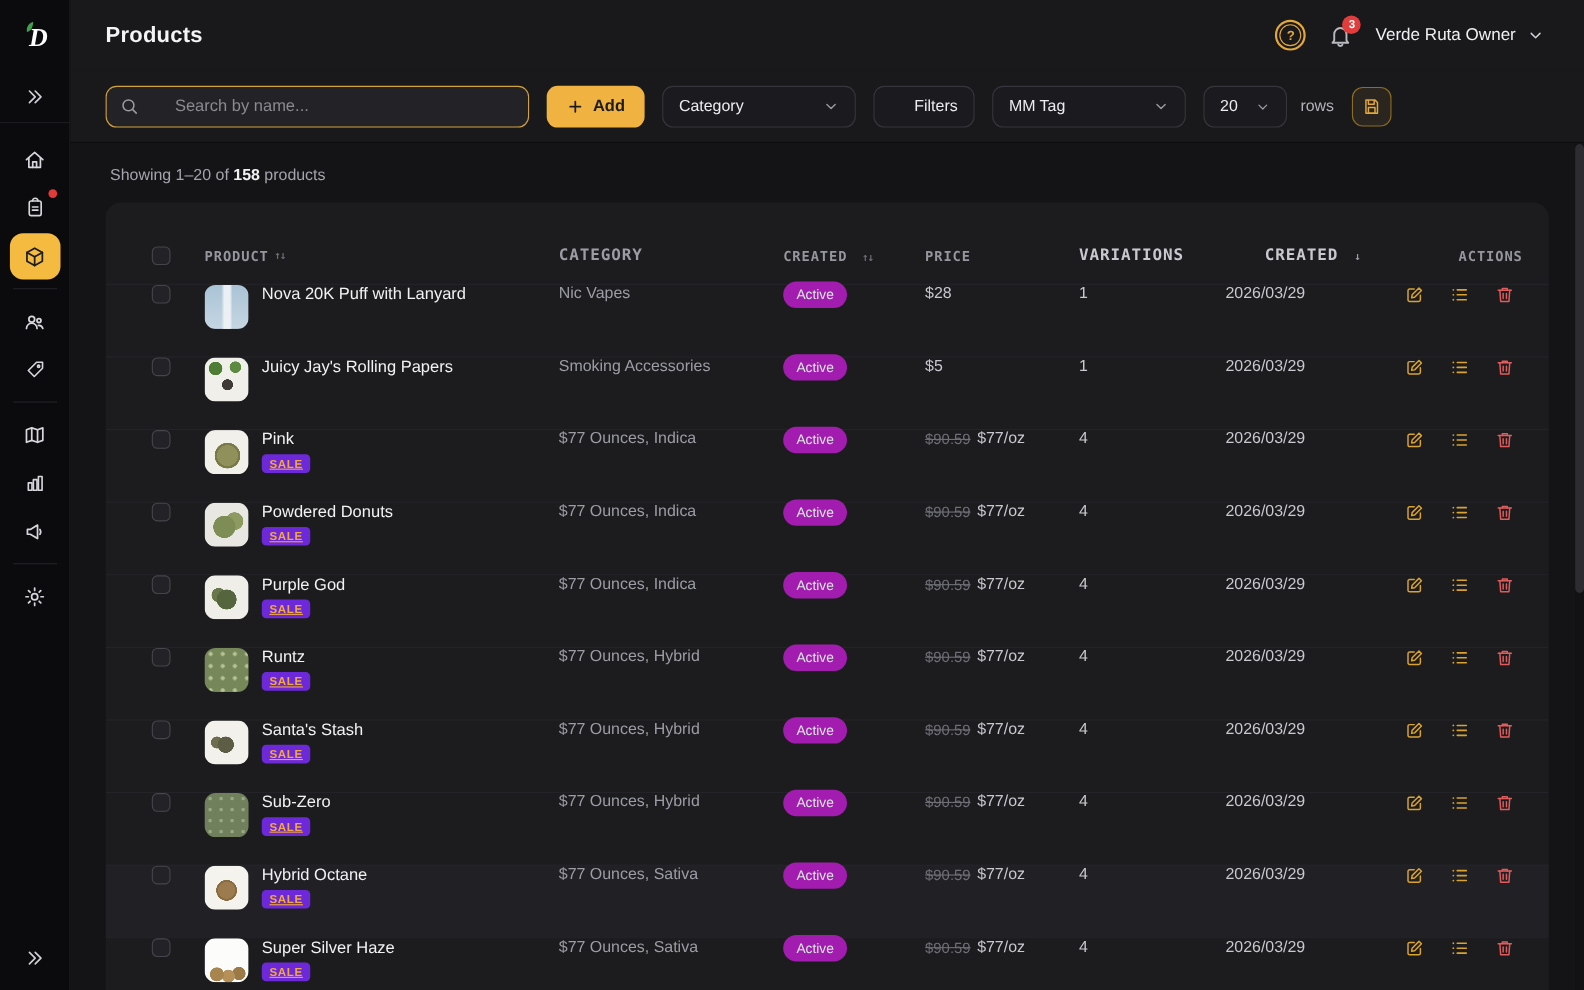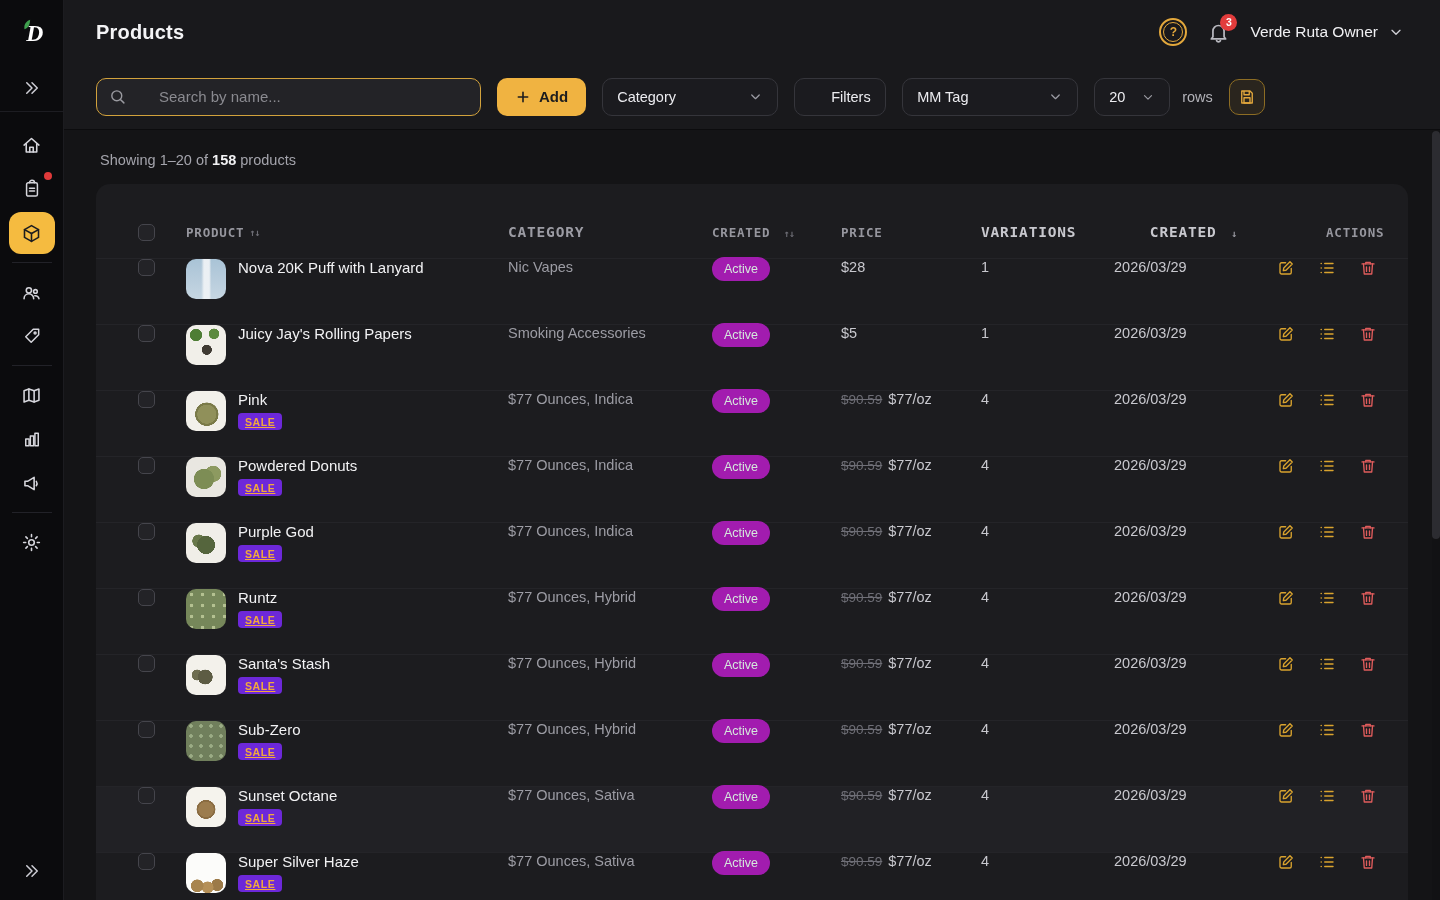--- a/index.html
+++ b/index.html
@@ -675,21 +675,21 @@
     </div>
   </div>
           <div class="row hl">
     <div class="c-cb">
               <span class="checkbox"></span>
             </div>
     <div class="c-img">
               <span class="pimg pimg-8"></span>
             </div>
     <div class="c-name">
-      <span class="pname">Sunset Octane</span>
+      <span class="pname">Hybrid Octane</span>
       <span class="sale">SALE</span>
     </div>
     <div class="c-cat">$77 Ounces, Sativa</div>
     <div class="c-status"><span class="badge-active">Active</span></div>
     <div class="c-price">
       <span class="oldprice">$90.59</span>
       <span class="price">$77/oz</span>
     </div>
     <div class="c-var">4</div>
     <div class="c-created">2026/03/29</div>

